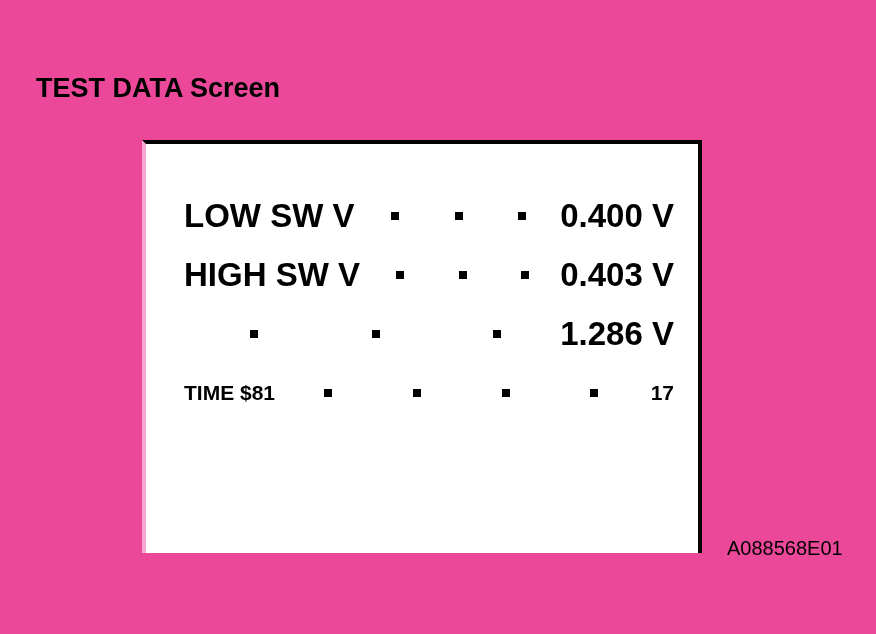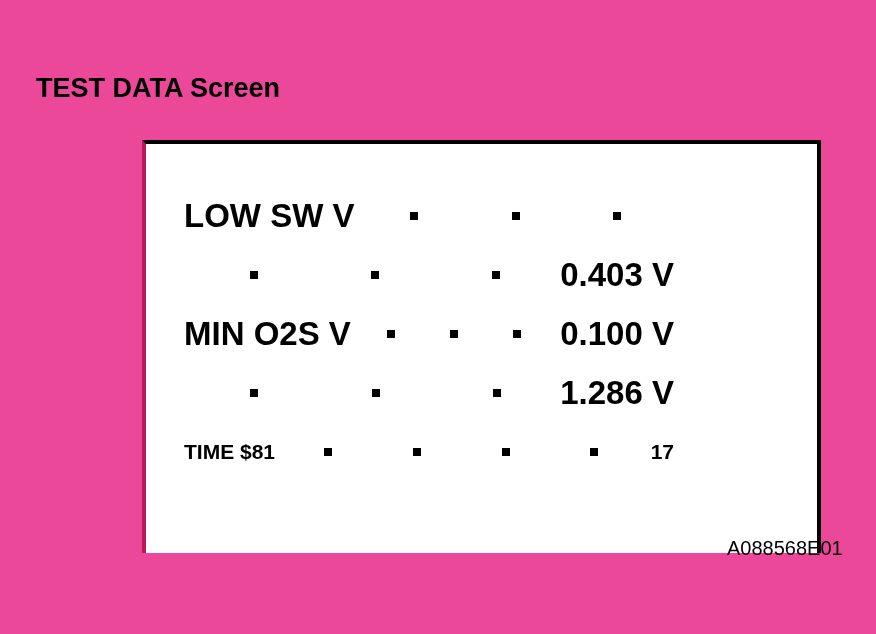--- a/index.html
+++ b/index.html
@@ -29,24 +29,24 @@
     letter-spacing: 0px;
     white-space: nowrap;
     line-height: 32px;
   }
 
   
   #screen-box {
     position: absolute;
     left: 142px;
     top: 140px;
-    width: 679px;
+    width: 560px;
     height: 413px;
     border-top: 4px solid #000000;
-    border-left: 4px solid #be185d;
+    border-left: 4px solid #f9a8d4;
     border-right: 4px solid #000000;
     border-bottom: none;
     box-sizing: border-box;
     background: #ffffff;
   }
 
   
   #screen-lines {
     position: absolute;
     left: 38px;
@@ -114,40 +114,33 @@
   <div id="screen-box">
     <div id="screen-lines">
 
       <div class="screen-row row-1">
         <span class="row-label">LOW SW V</span>
         <span class="row-leader">
           <span class="leader-dot"></span>
           <span class="leader-dot"></span>
           <span class="leader-dot"></span>
         </span>
+        <span class="row-value">0.400 V</span>
       </div>
 
       <div class="screen-row row-2">
+        <span class="row-label">HIGH SW V</span>
         <span class="row-leader">
           <span class="leader-dot"></span>
           <span class="leader-dot"></span>
           <span class="leader-dot"></span>
         </span>
         <span class="row-value">0.403 V</span>
       </div>
 
-      <div class="screen-row row-3">
-        <span class="row-label">MIN O2S V</span>
-        <span class="row-leader">
-          <span class="leader-dot"></span>
-          <span class="leader-dot"></span>
-          <span class="leader-dot"></span>
-        </span>
-        <span class="row-value">0.100 V</span>
-      </div>
 
       <div class="screen-row row-4">
         <span class="row-leader">
           <span class="leader-dot"></span>
           <span class="leader-dot"></span>
           <span class="leader-dot"></span>
         </span>
         <span class="row-value">1.286 V</span>
       </div>
 

